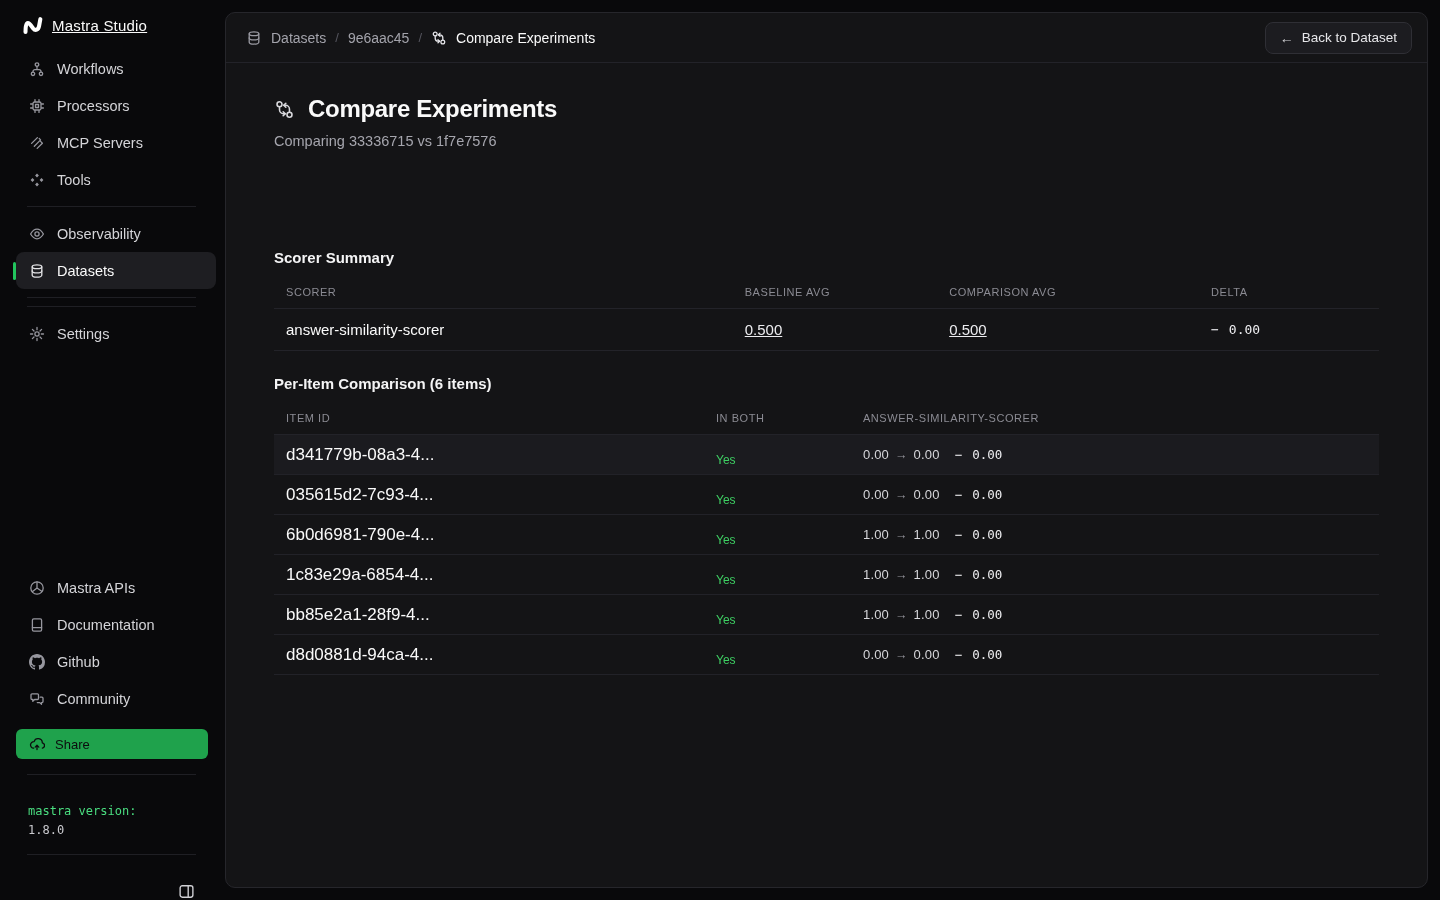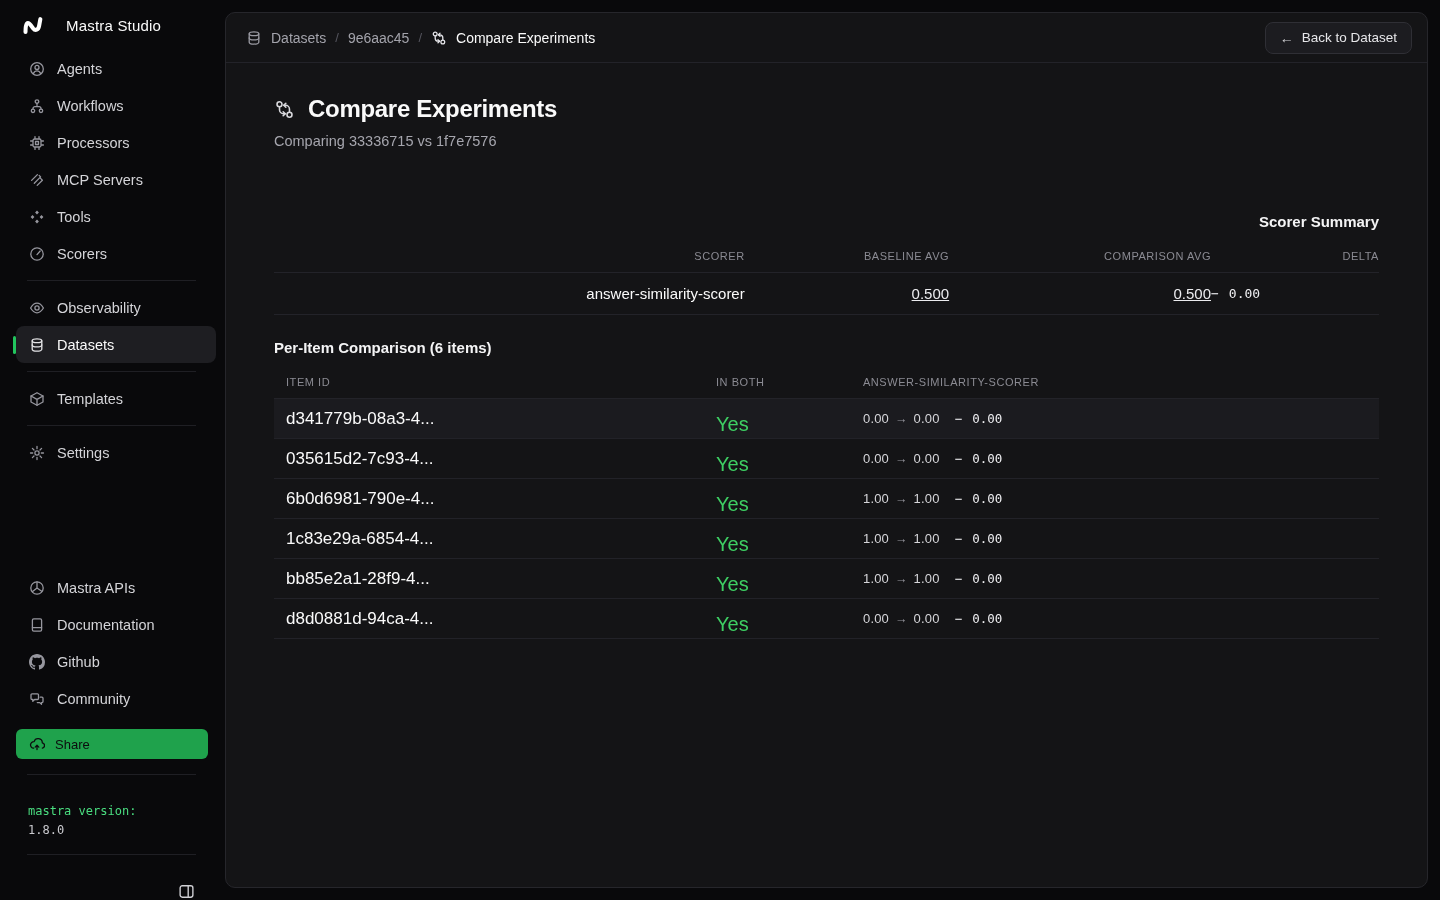--- a/index.html
+++ b/index.html
@@ -15,21 +15,21 @@
   body{
     background:var(--page-bg);
     font-family:"Liberation Sans", sans-serif;
     color:var(--text-primary);
     -webkit-font-smoothing:antialiased;
   }
   .app{display:flex;width:100%;height:100%;}
 
   
   .sidebar{width:225px;flex:none;display:flex;flex-direction:column;padding-top:13px;}
-  .logo-row{display:flex;align-items:center;gap:21px;padding-left:21px;height:24px;}
+  .logo-row{display:flex;align-items:center;gap:7px;padding-left:21px;height:24px;text-decoration:underline;}
   .logo-mark{width:24px;height:24px;color:#fff;}
   .logo-text{font-size:15px;font-weight:500;color:var(--text-primary);letter-spacing:.2px;}
   .nav{margin-top:13px;}
   .nav-item{position:relative;display:flex;align-items:center;gap:12px;height:37px;padding-left:29px;cursor:pointer;}
   .nav-item .nicon{width:16px;height:16px;flex:none;color:var(--icon-col);display:flex;align-items:center;justify-content:center;}
   .nav-item .nicon svg{width:16px;height:16px;display:block;}
   .nav-item .nlabel{font-size:14.5px;color:var(--item-text);white-space:nowrap;}
   .nav-item.active{background:var(--active-pill);border-radius:8px;margin:0 9px 0 16px;padding-left:13px;}
   .nav-item.active .nlabel{color:var(--text-primary);font-weight:500;}
   .nav-item.active .nicon{color:#e4e4e7;}
@@ -63,37 +63,37 @@
   .back-btn{display:flex;align-items:center;gap:8px;height:32px;padding:0 14px;border-radius:8px;background:#1c1c20;border:1px solid #2f2f35;color:#e6e6e9;font-size:13.5px;font-family:inherit;cursor:pointer;}
   .back-arrow{font-size:14px;line-height:1;color:#d4d4d8;}
 
   .content{padding:32px 48px 0 48px;}
   .title-row{display:flex;align-items:center;gap:13px;}
   .title-icon{width:21px;height:21px;color:#d8d8dc;display:flex;}
   .title-icon svg{width:21px;height:21px;}
   .page-title{font-size:24px;font-weight:600;letter-spacing:-.3px;color:var(--text-primary);}
   .page-subtitle{margin-top:10px;font-size:14.5px;color:#a6a6ae;}
 
-  .section-sum{margin-top:64px;text-align:right;}
+  .section-sum{margin-top:100px;}
   .section-per{margin-top:24px;}
   .sec-title{font-size:15px;font-weight:600;color:#f4f4f5;}
   .thead{display:grid;align-items:center;height:33px;margin-top:10px;border-bottom:1px solid var(--border-soft);}
   .th{font-size:11px;letter-spacing:.55px;color:var(--text-muted);font-weight:400;white-space:nowrap;}
   .pad-l{padding-left:12px;}
   .sum-grid{grid-template-columns:42.6% 18.5% 23.7% 1fr;}
   .per-grid{grid-template-columns:40% 13.3% 1fr;}
   .sum-row{display:grid;grid-template-columns:42.6% 18.5% 23.7% 1fr;align-items:center;height:42px;border-bottom:1px solid var(--border-soft);}
   .sum-row .scorer-name{font-size:15px;color:var(--text-primary);}
   .sum-row .avg{font-size:15px;color:#ececef;text-decoration:underline;}
   .mono-delta{display:inline-flex;align-items:center;font-family:"DejaVu Sans Mono", monospace;font-size:13px;color:#eeeef1;}
   .mono-delta .dsign{margin-right:10px;}
   .prow{display:grid;grid-template-columns:40% 13.3% 1fr;align-items:center;height:40px;border-bottom:1px solid var(--row-border);cursor:pointer;}
   .prow.hl{background:var(--hover-row);}
   .c-id{font-size:17px;color:var(--text-primary);}
-  .c-both{font-size:20px;color:var(--yes-green);margin-top:11px;}
+  .c-both{font-size:12px;color:var(--yes-green);margin-top:11px;}
   .c-val{display:flex;align-items:center;font-size:13px;color:#d6d6da;}
   .c-val .num{letter-spacing:.2px;}
   .c-val .arr{color:#9a9aa2;margin:0 6px;font-size:12.5px;}
   .c-val .mono-delta{margin-left:15px;font-size:12.5px;}
 </style>
 </head>
 <body>
 
 <div class="app">
 
@@ -104,30 +104,20 @@
             <path d="M3 12.6 C3 6.6 4.4 5.4 6.4 8 L8 10.1 C9.6 12.1 11.6 11.4 12.1 8.4 L12.9 4.1" stroke="#fff" stroke-width="2.7" stroke-linecap="round"></path>
           </svg>
       </span>
       <span class="logo-text">Mastra Studio</span>
     </div>
 
     <nav class="nav">
       <div class="nav-item">
         <span class="nicon">
             <svg viewBox="0 0 16 16" fill="none" stroke="currentColor" stroke-width="1.3" stroke-linecap="round" stroke-linejoin="round">
-              <circle cx="8" cy="8" r="6.3"></circle>
-              <circle cx="8" cy="6.4" r="2"></circle>
-              <path d="M4.3 12.6c.9-1.9 2.1-2.8 3.7-2.8s2.8.9 3.7 2.8"></path>
-            </svg>
-          </span>
-        <span class="nlabel">Agents</span>
-      </div>
-      <div class="nav-item">
-        <span class="nicon">
-            <svg viewBox="0 0 16 16" fill="none" stroke="currentColor" stroke-width="1.3" stroke-linecap="round" stroke-linejoin="round">
               <circle cx="8" cy="3.6" r="1.8"></circle>
               <path d="M8 5.4v2.1M4 11.2v-.6a2 2 0 0 1 2-2h4a2 2 0 0 1 2 2v.6"></path>
               <circle cx="4" cy="12.8" r="1.7"></circle>
               <circle cx="12" cy="12.8" r="1.7"></circle>
             </svg>
           </span>
         <span class="nlabel">Workflows</span>
       </div>
       <div class="nav-item">
         <span class="nicon">
@@ -148,29 +138,20 @@
         <span class="nlabel">MCP Servers</span>
       </div>
       <div class="nav-item">
         <span class="nicon">
             <svg viewBox="0 0 16 16" fill="currentColor" stroke="none">
               <path d="M8 1.6 9.9 3.5 8 5.4 6.1 3.5zM3.5 6.1 5.4 8 3.5 9.9 1.6 8zM12.5 6.1 14.4 8 12.5 9.9 10.6 8zM8 10.6l1.9 1.9L8 14.4l-1.9-1.9z"></path>
             </svg>
           </span>
         <span class="nlabel">Tools</span>
       </div>
-      <div class="nav-item">
-        <span class="nicon">
-            <svg viewBox="0 0 16 16" fill="none" stroke="currentColor" stroke-width="1.3" stroke-linecap="round" stroke-linejoin="round">
-              <circle cx="8" cy="8" r="6.2"></circle>
-              <path d="M8 8.6 11.2 5"></path>
-            </svg>
-          </span>
-        <span class="nlabel">Scorers</span>
-      </div>
 
       <div class="sdivider"></div>
 
       <div class="nav-item">
         <span class="nicon">
             <svg viewBox="0 0 16 16" fill="none" stroke="currentColor" stroke-width="1.3" stroke-linecap="round" stroke-linejoin="round">
               <path d="M1.6 8C3.5 4.7 5.7 3.2 8 3.2S12.5 4.7 14.4 8c-1.9 3.3-4.1 4.8-6.4 4.8S3.5 11.3 1.6 8z"></path>
               <circle cx="8" cy="8" r="2.1"></circle>
             </svg>
           </span>
@@ -182,29 +163,20 @@
               <ellipse cx="8" cy="3.8" rx="4.8" ry="1.9"></ellipse>
               <path d="M3.2 3.8v8.4c0 1 2.1 1.9 4.8 1.9s4.8-.9 4.8-1.9V3.8"></path>
               <path d="M3.2 8c0 1 2.1 1.9 4.8 1.9S12.8 9 12.8 8"></path>
             </svg>
           </span>
         <span class="nlabel">Datasets</span>
       </div>
 
       <div class="sdivider"></div>
 
-      <div class="nav-item">
-        <span class="nicon">
-            <svg viewBox="0 0 16 16" fill="none" stroke="currentColor" stroke-width="1.3" stroke-linecap="round" stroke-linejoin="round">
-              <path d="M8 1.7 14 5v6L8 14.3 2 11V5z"></path>
-              <path d="M2 5l6 3.4L14 5M8 8.4v5.9"></path>
-            </svg>
-          </span>
-        <span class="nlabel">Templates</span>
-      </div>
 
       <div class="sdivider"></div>
 
       <div class="nav-item">
         <span class="nicon">
             <svg viewBox="0 0 16 16" fill="none" stroke="currentColor" stroke-width="1.3" stroke-linecap="round" stroke-linejoin="round">
               <circle cx="8" cy="8" r="2.1"></circle>
               <path d="M8 1.5v2.2M8 12.3v2.2M1.5 8h2.2M12.3 8h2.2M3.4 3.4l1.6 1.6M11 11l1.6 1.6M12.6 3.4 11 5M5 11l-1.6 1.6"></path>
             </svg>
           </span>

